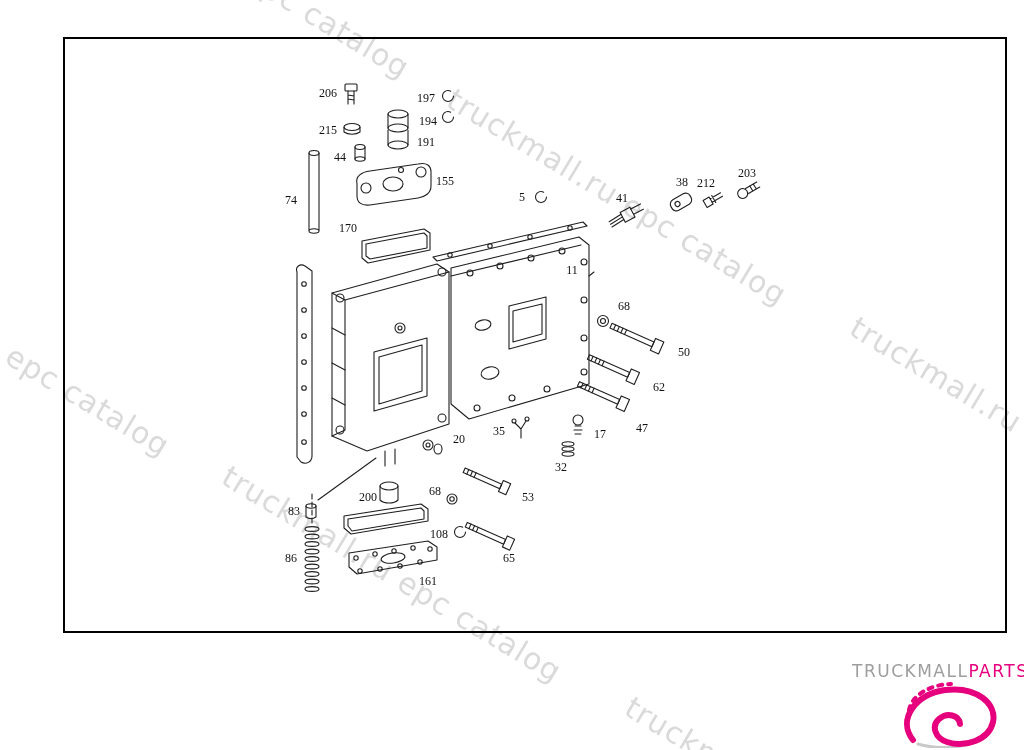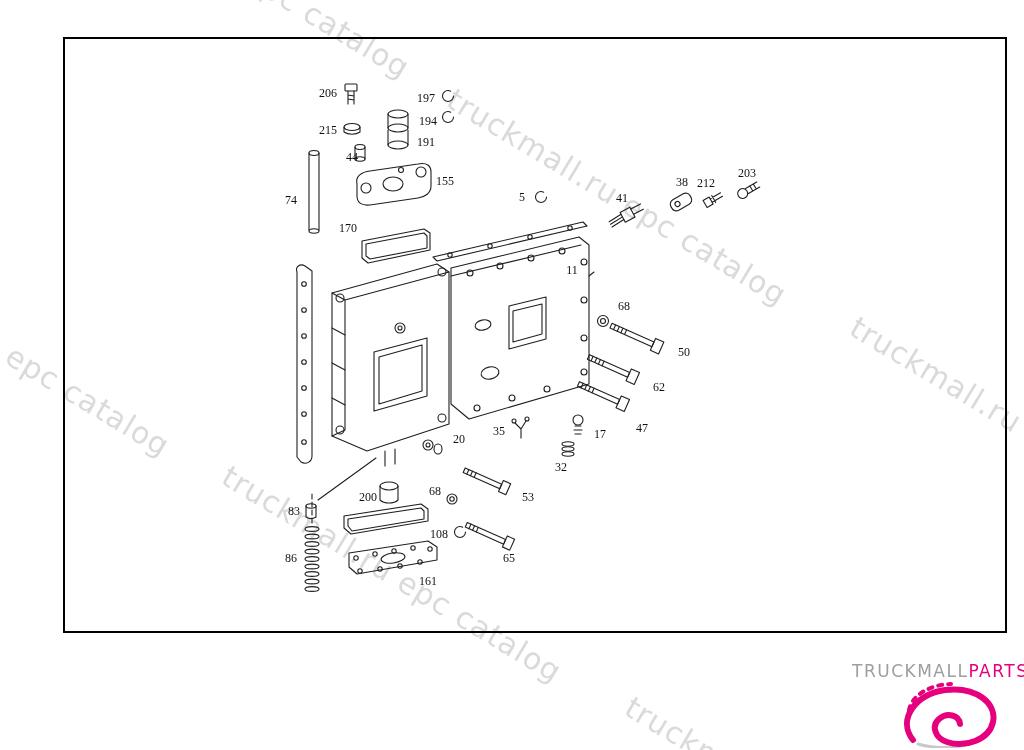--- a/index.html
+++ b/index.html
@@ -254,21 +254,21 @@
       <path d="M376,458 L318,500"></path>
     </g>
   </svg>
 
   <div id="labels" class="labels">
       <div class="part-label" style="left: 328px; top: 93px;">206</div>
       <div class="part-label" style="left: 426px; top: 98px;">197</div>
       <div class="part-label" style="left: 328px; top: 130px;">215</div>
       <div class="part-label" style="left: 428px; top: 121px;">194</div>
       <div class="part-label" style="left: 426px; top: 142px;">191</div>
-      <div class="part-label" style="left: 352px; top: 157px;">44</div>
+      <div class="part-label" style="left: 340px; top: 157px;">44</div>
       <div class="part-label" style="left: 445px; top: 181px;">155</div>
       <div class="part-label" style="left: 291px; top: 200px;">74</div>
       <div class="part-label" style="left: 348px; top: 228px;">170</div>
       <div class="part-label" style="left: 522px; top: 197px;">5</div>
       <div class="part-label" style="left: 622px; top: 198px;">41</div>
       <div class="part-label" style="left: 682px; top: 182px;">38</div>
       <div class="part-label" style="left: 706px; top: 183px;">212</div>
       <div class="part-label" style="left: 747px; top: 173px;">203</div>
       <div class="part-label" style="left: 572px; top: 270px;">11</div>
       <div class="part-label" style="left: 624px; top: 306px;">68</div>

